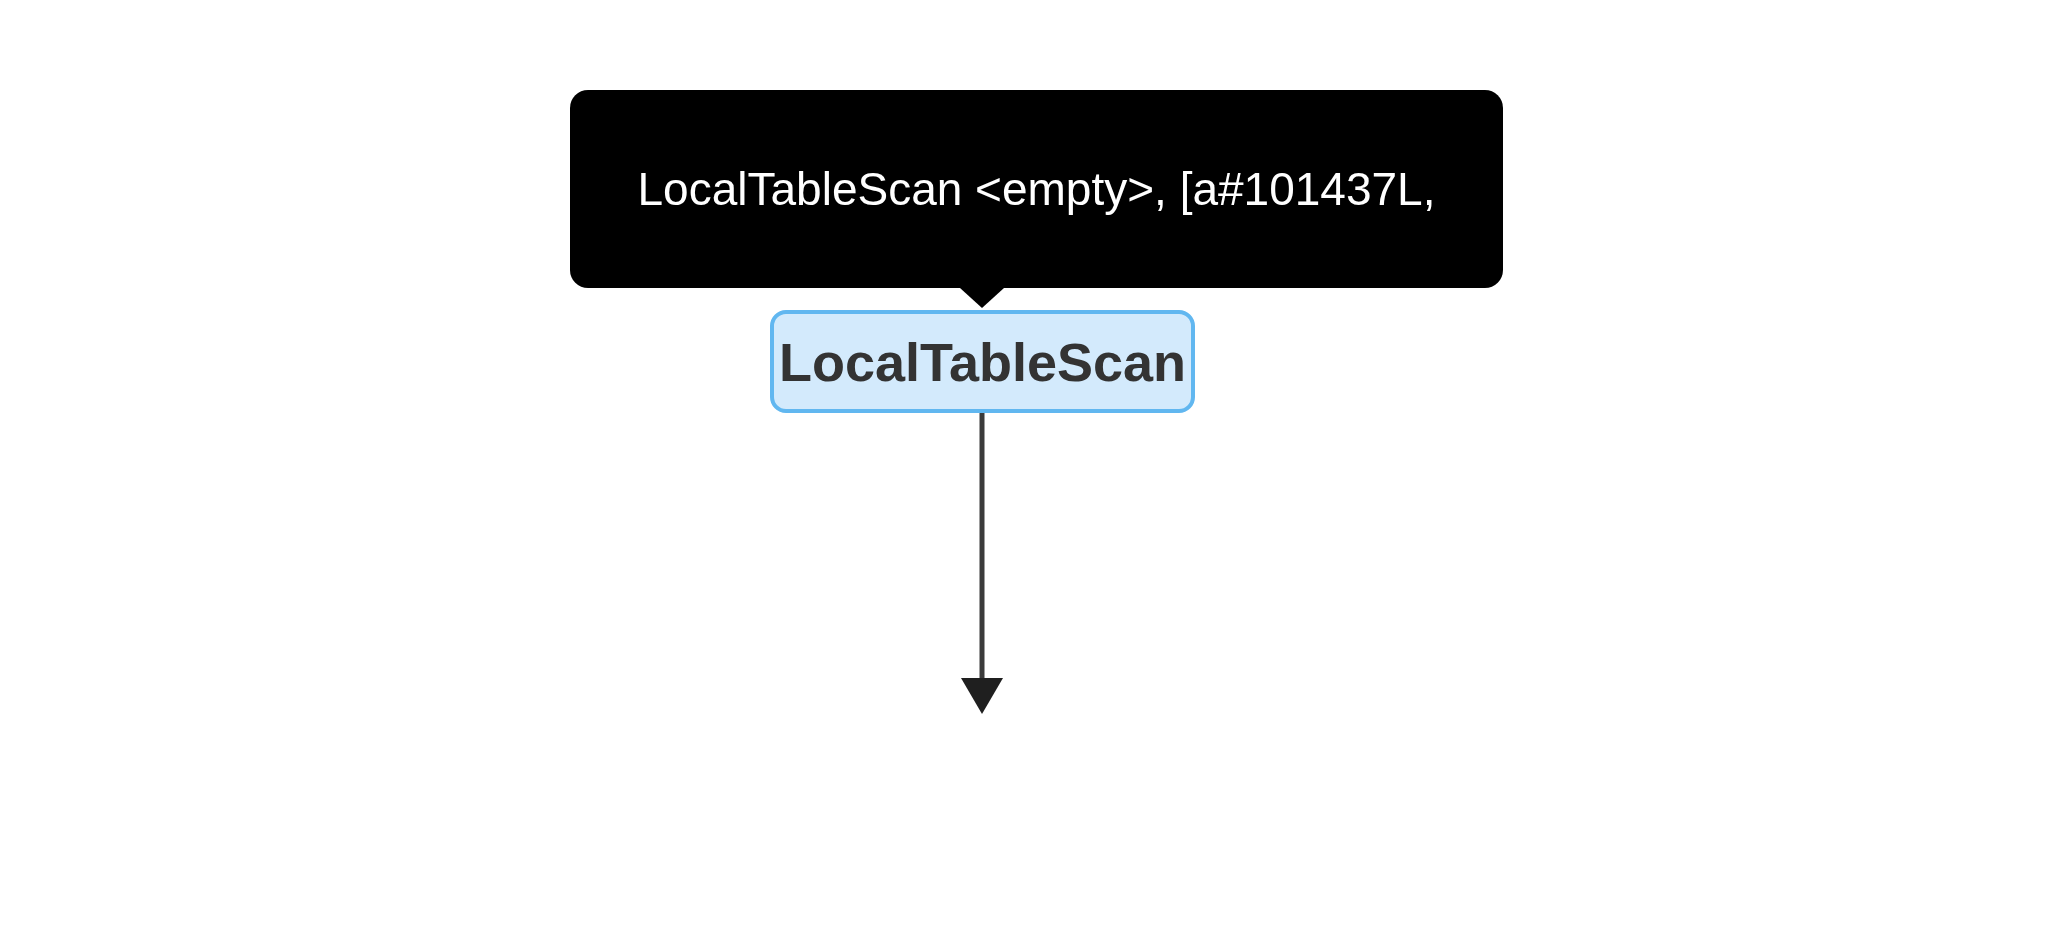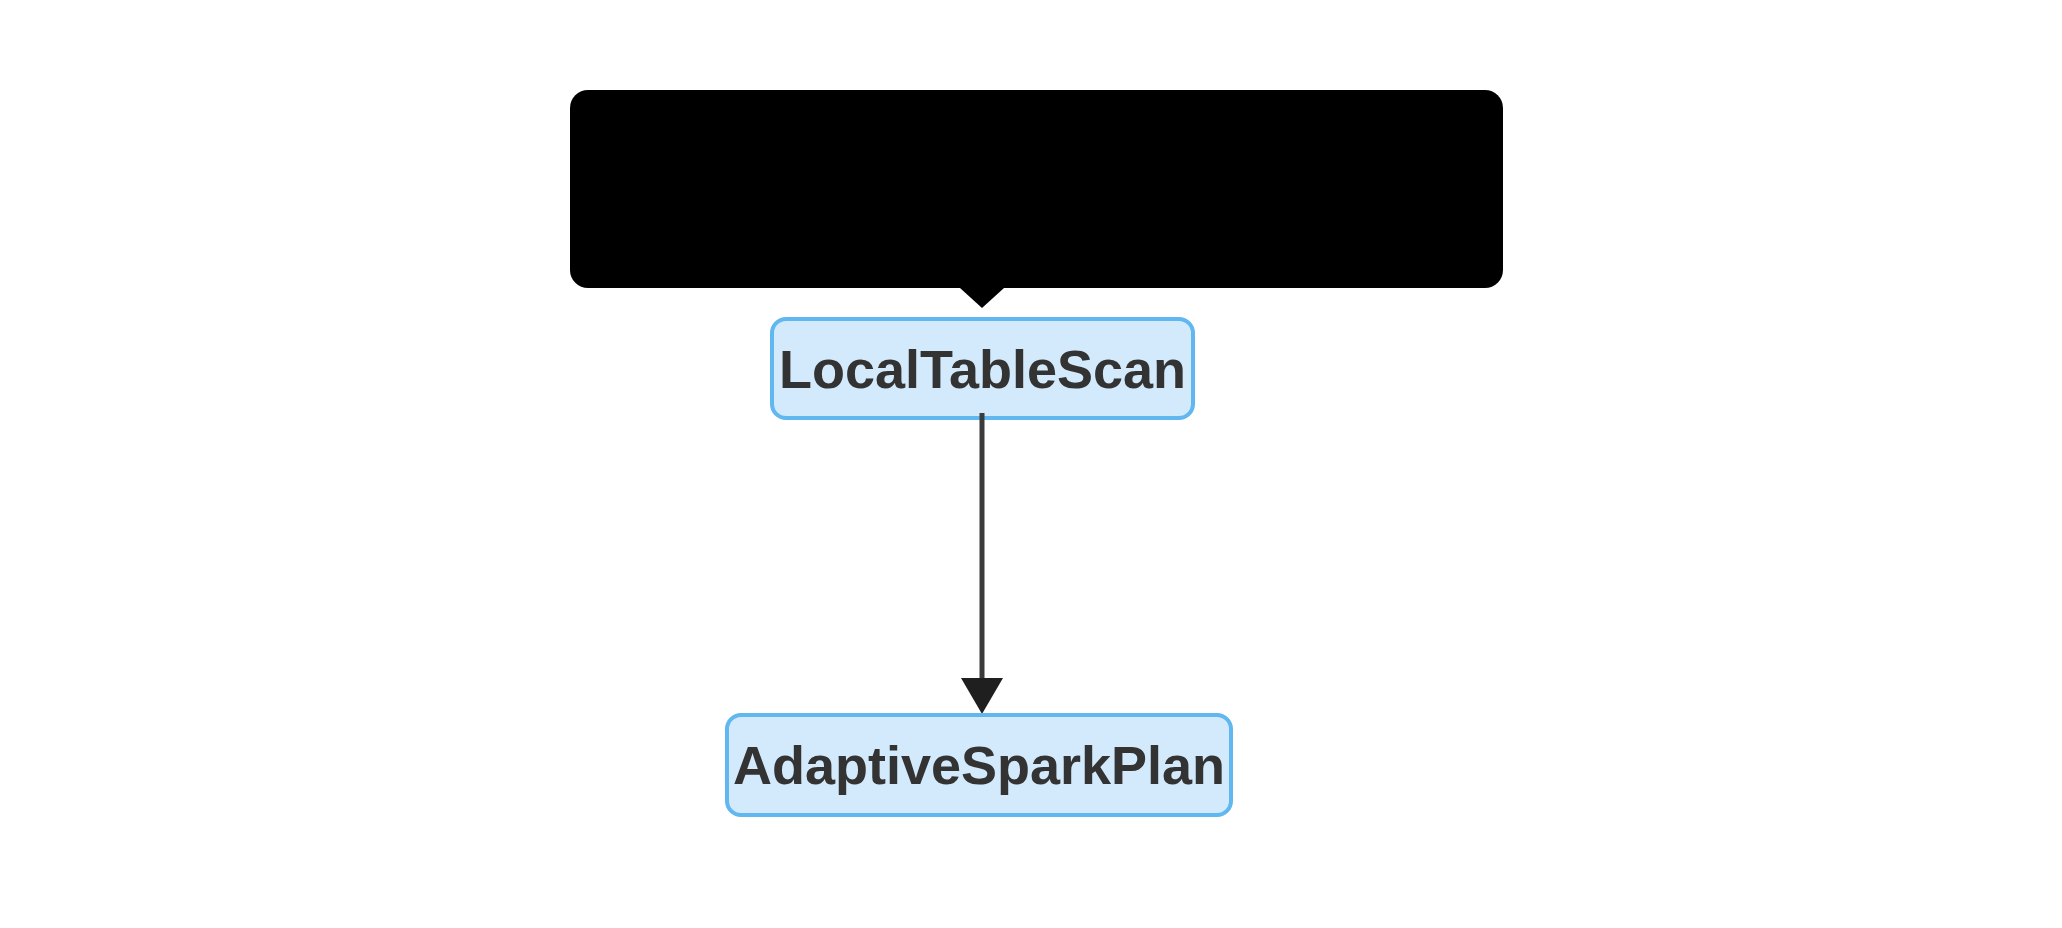--- a/index.html
+++ b/index.html
@@ -60,21 +60,21 @@
     display: flex;
     align-items: center;
     justify-content: center;
     color: #333333;
     font-weight: 700;
     font-size: 54px;
     white-space: nowrap;
   }
   .node-localtablescan {
     left: 770px;
-    top: 317px;
+    top: 310px;
     width: 425px;
     height: 103px;
   }
   .node-adaptivesparkplan {
     left: 725px;
     top: 713px;
     width: 508px;
     height: 104px;
   }
 
@@ -86,29 +86,27 @@
     width: 60px;
     height: 310px;
   }
 </style>
 </head>
 <body>
 
 <div class="canvas">
 
   <div class="tooltip">
+    <div class="line">LocalTableScan &lt;empty&gt;, [a#101437L,</div>
     <div class="tooltip-arrow"></div>
   </div>
 
   <div class="node node-localtablescan">
     <span>LocalTableScan</span>
   </div>
 
   <svg class="edge-svg" viewBox="0 0 60 310" xmlns="http://www.w3.org/2000/svg">
     <line x1="30" y1="3" x2="30" y2="272" stroke="#3b3b3b" stroke-width="5"></line>
     <polygon points="30,304 9,268 51,268" fill="#1f1f1f"></polygon>
   </svg>
 
-  <div class="node node-adaptivesparkplan">
-    <span>AdaptiveSparkPlan</span>
-  </div>
 
 </div>
 
 </body></html>

